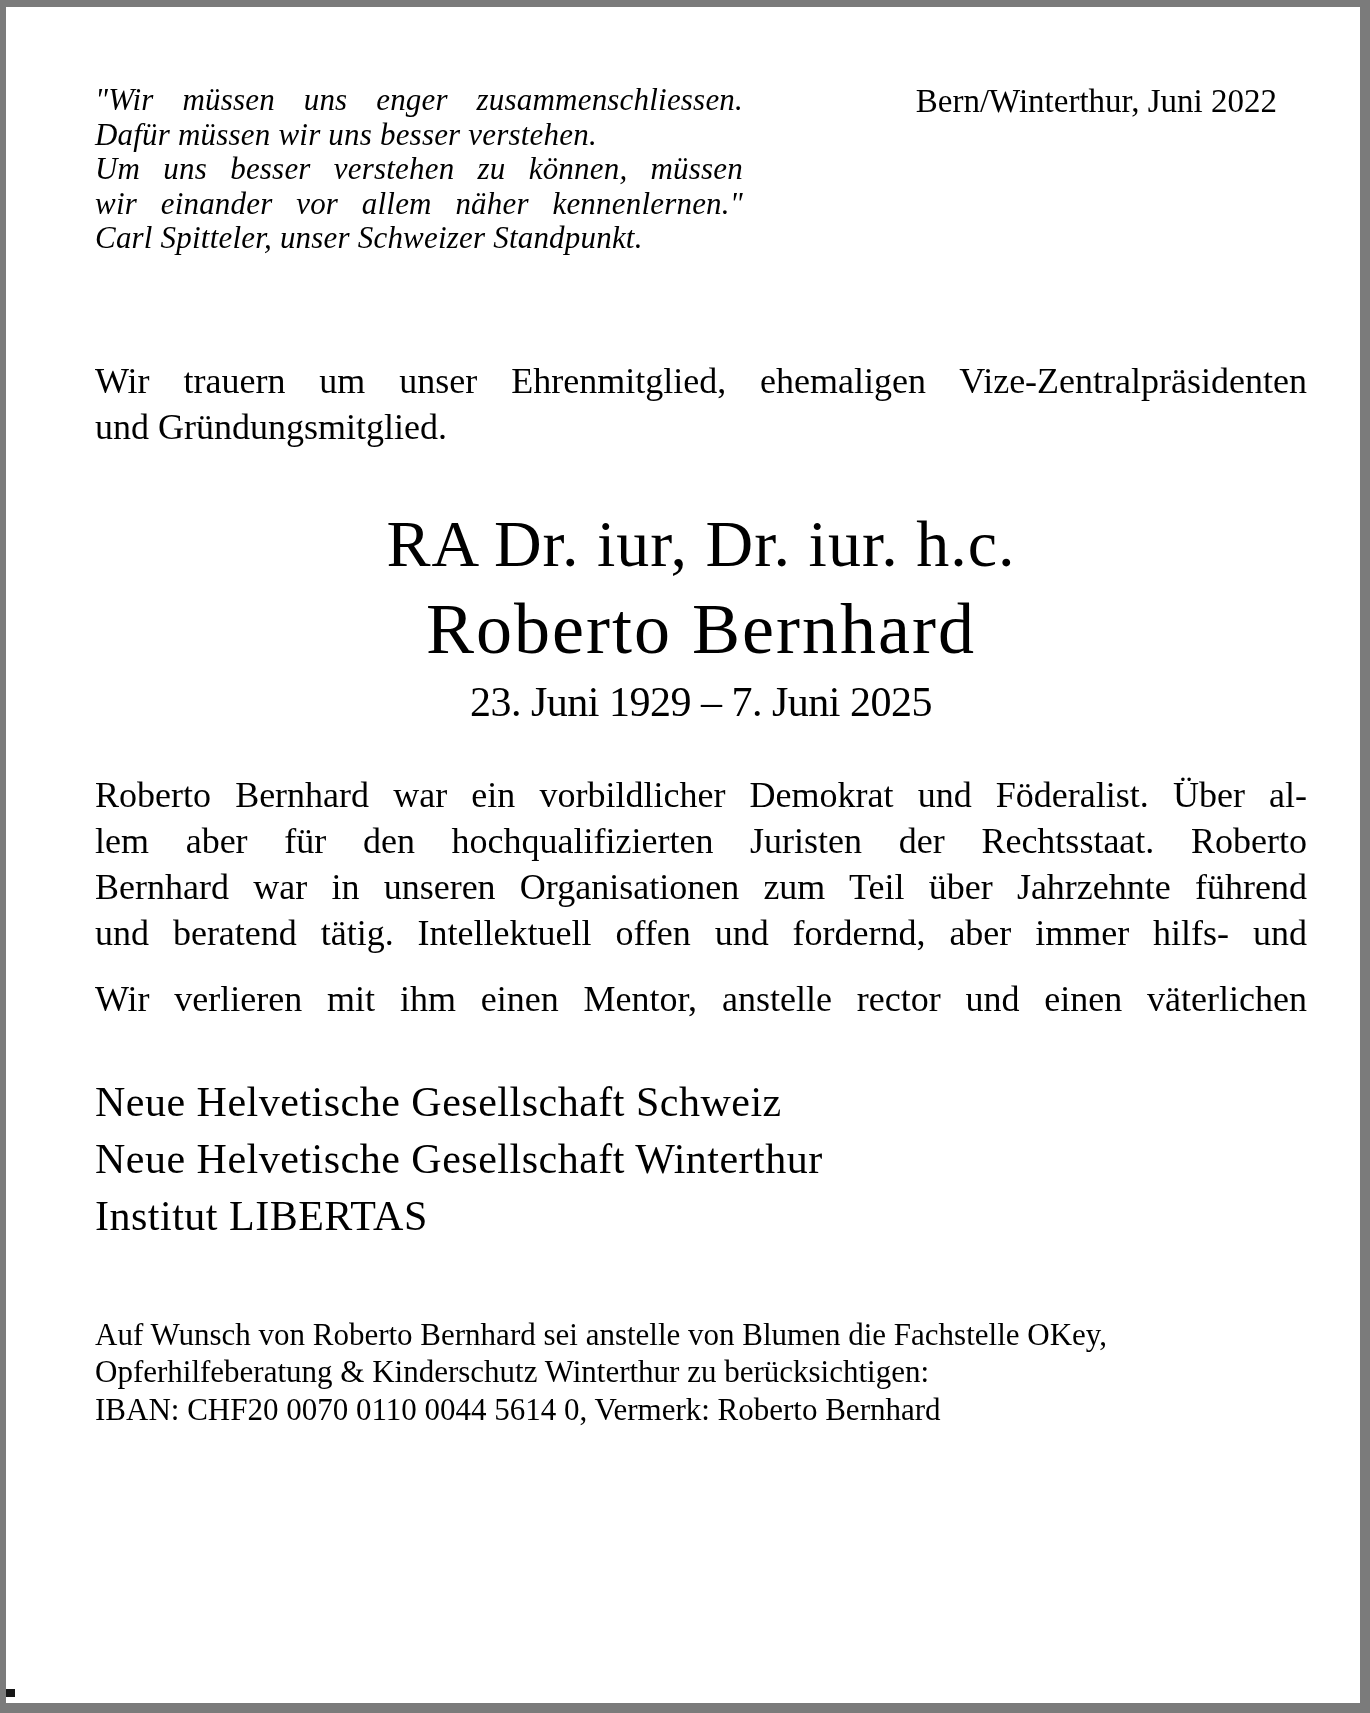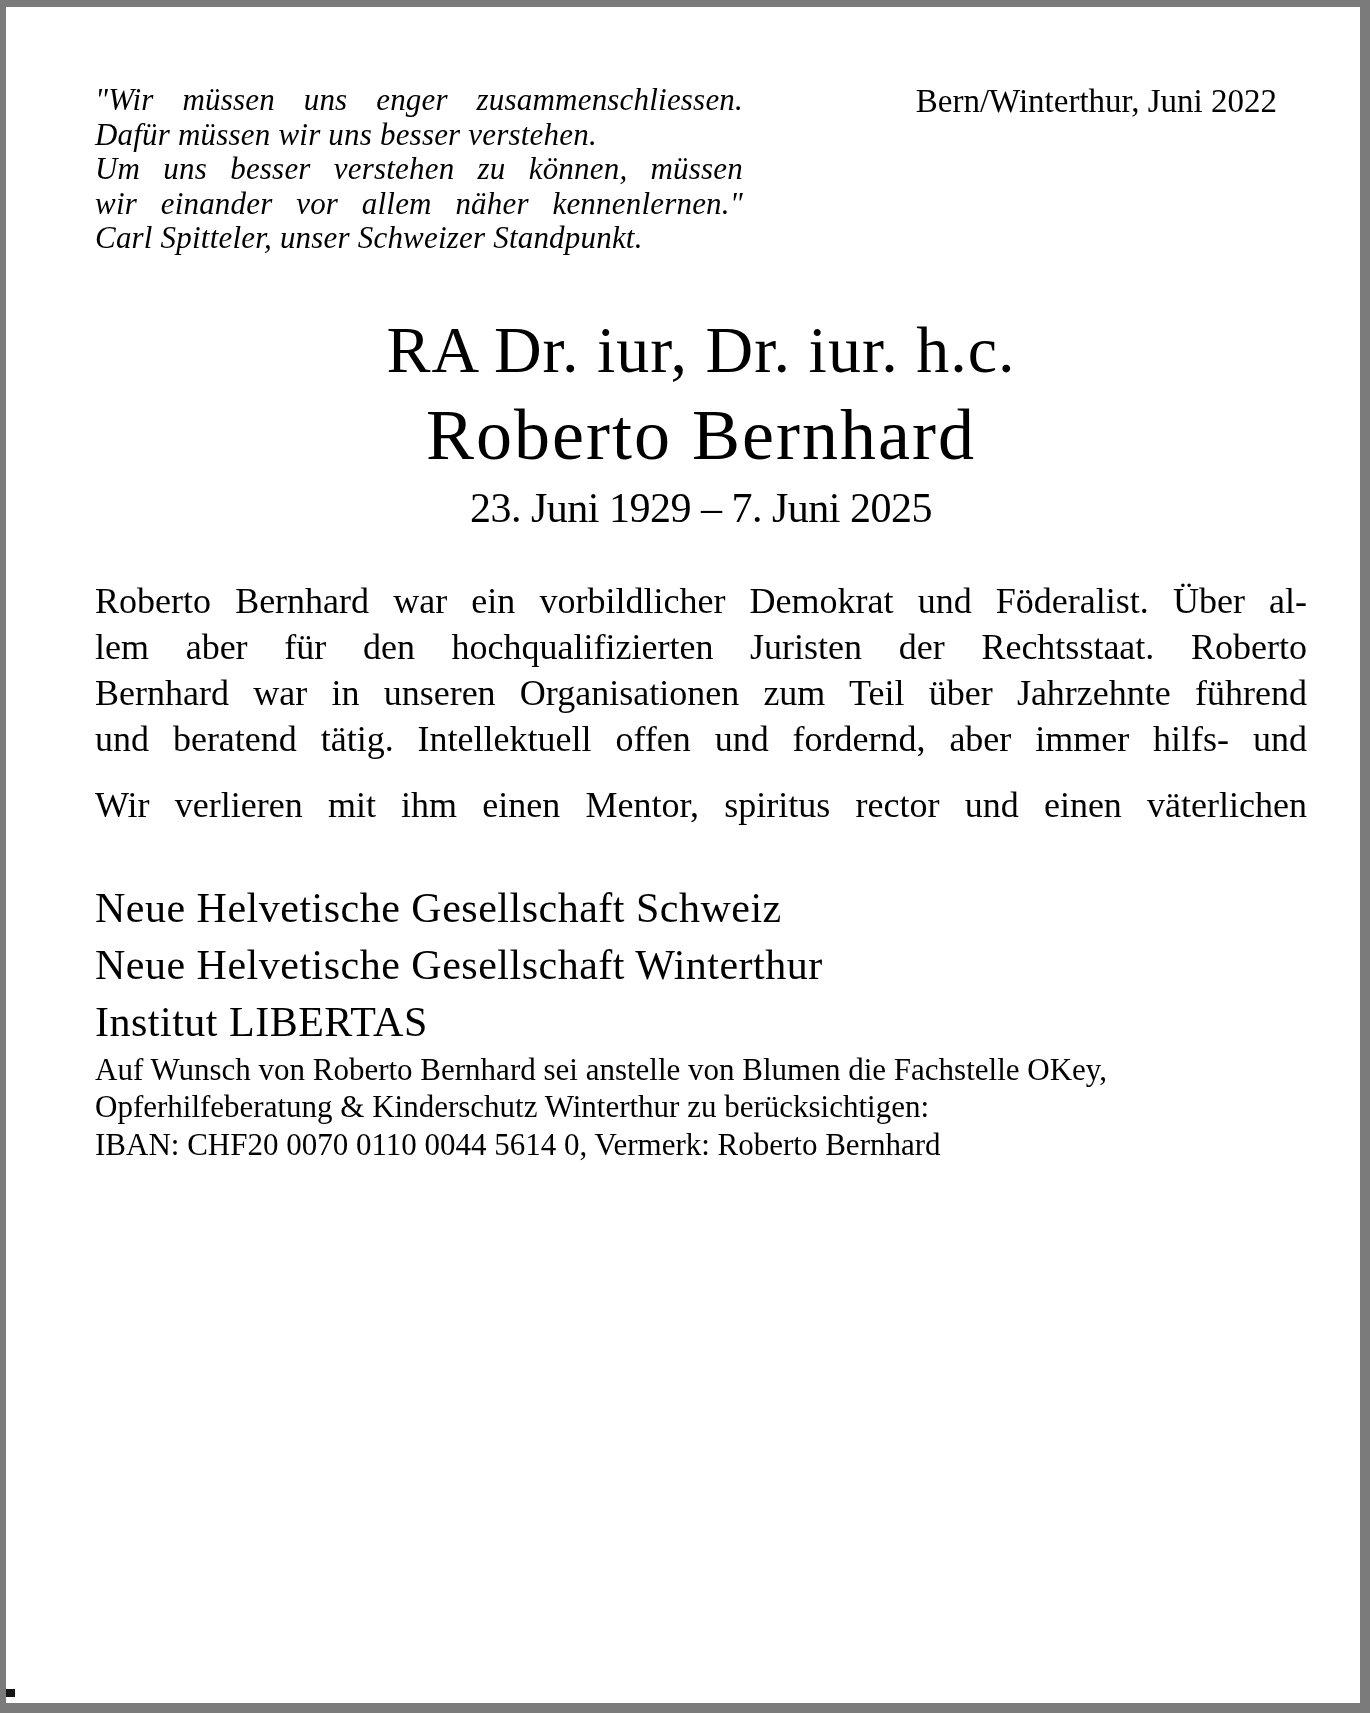--- a/index.html
+++ b/index.html
@@ -95,20 +95,21 @@
   .para-2 { margin-top: 20px; }
   
   .orgs {
     margin-top: 52px;
     font-size: 42px;
     line-height: 57px;
     letter-spacing: 0.5px;
   }
   
   .donation {
+    margin-top: 71px;
     font-size: 31px;
     line-height: 37.5px;
   }
   .trauer {
     margin-top: 32px;
     font-size: 31px;
     line-height: 37.5px;
   }
   
   .corner-mark {
@@ -130,34 +131,38 @@
       <div class="quote">
         <div class="q-just">"Wir müssen uns enger zusammenschliessen.</div>
         <div>Dafür müssen wir uns besser verstehen.</div>
         <div class="q-just">Um uns besser verstehen zu können, müssen</div>
         <div class="q-just">wir einander vor allem näher kennenlernen."</div>
         <div>Carl Spitteler, unser Schweizer Standpunkt.</div>
       </div>
       <div class="dateline">Bern/Winterthur, Juni 2022</div>
     </div>
 
+    <div class="intro">
+      <div class="just">Wir trauern um unser Ehrenmitglied, ehemaligen Vize-Zentralpräsidenten</div>
+      <div>und Gründungsmitglied.</div>
+    </div>
 
     <div class="title-line">RA Dr. iur, Dr. iur. h.c.</div>
     <div class="name-line">Roberto Bernhard</div>
     <div class="life-dates">23. Juni 1929 – 7. Juni 2025</div>
 
     <div class="para para-1">
       <div class="just">Roberto Bernhard war ein vorbildlicher Demokrat und Föderalist. Über al-</div>
       <div class="just">lem aber für den hochqualifizierten Juristen der Rechtsstaat. Roberto</div>
       <div class="just">Bernhard war in unseren Organisationen zum Teil über Jahrzehnte führend</div>
       <div class="just">und beratend tätig. Intellektuell offen und fordernd, aber immer hilfs- und</div>
     </div>
 
     <div class="para para-2">
-      <div class="just">Wir verlieren mit ihm einen Mentor, spiritus rector und einen väterlichen</div>
+      <div class="just">Wir verlieren mit ihm einen Mentor, anstelle rector und einen väterlichen</div>
     </div>
 
     <div class="orgs">
       <div>Neue Helvetische Gesellschaft Schweiz</div>
       <div>Neue Helvetische Gesellschaft Winterthur</div>
       <div>Institut LIBERTAS</div>
     </div>
 
     <div class="donation">
       <div>Auf Wunsch von Roberto Bernhard sei anstelle von Blumen die Fachstelle OKey,</div>

